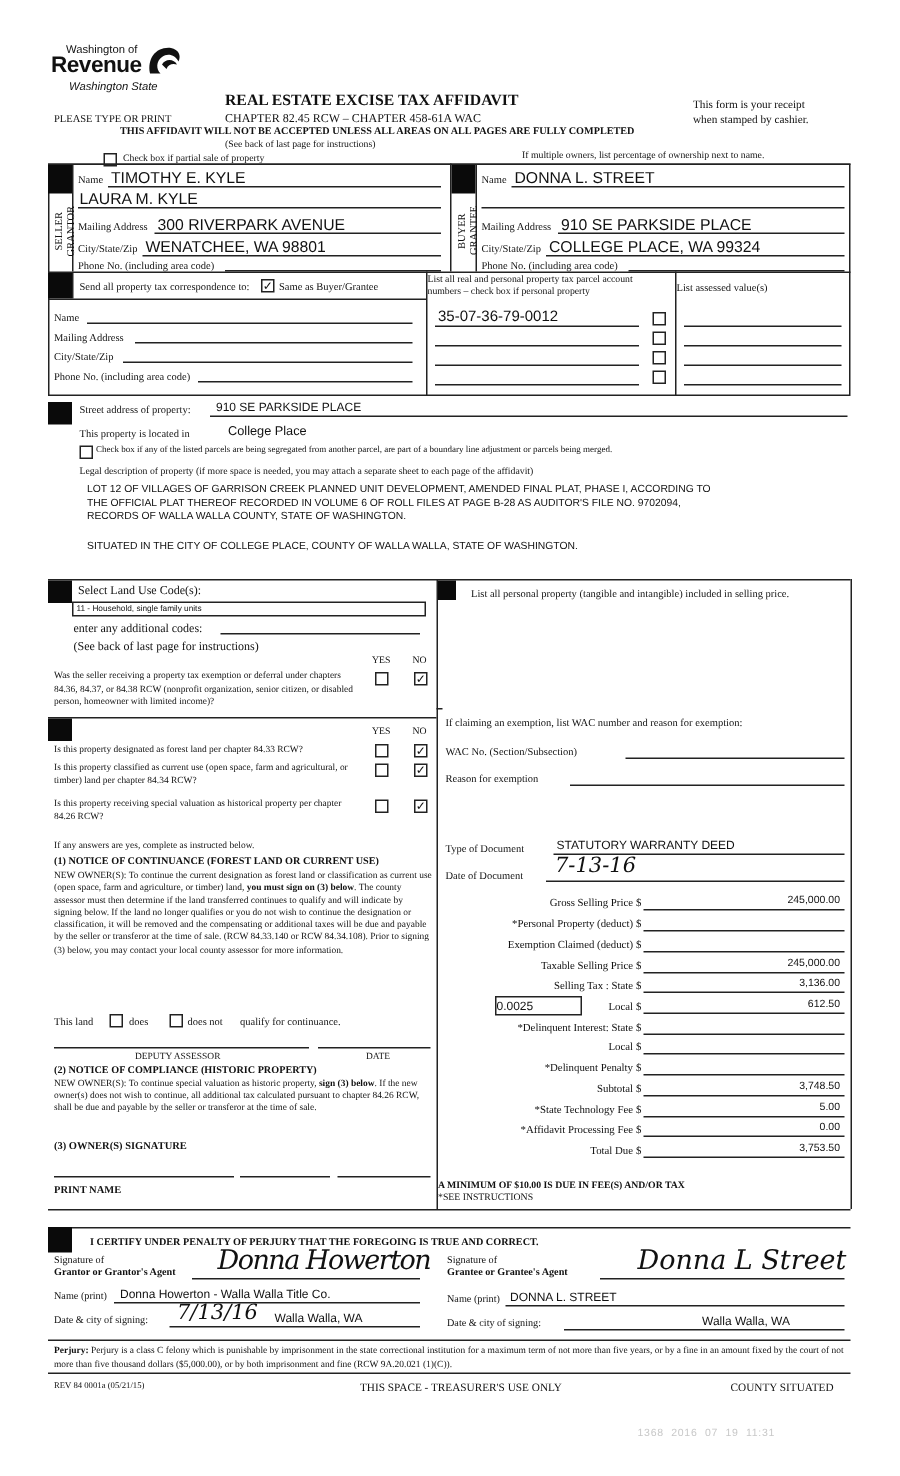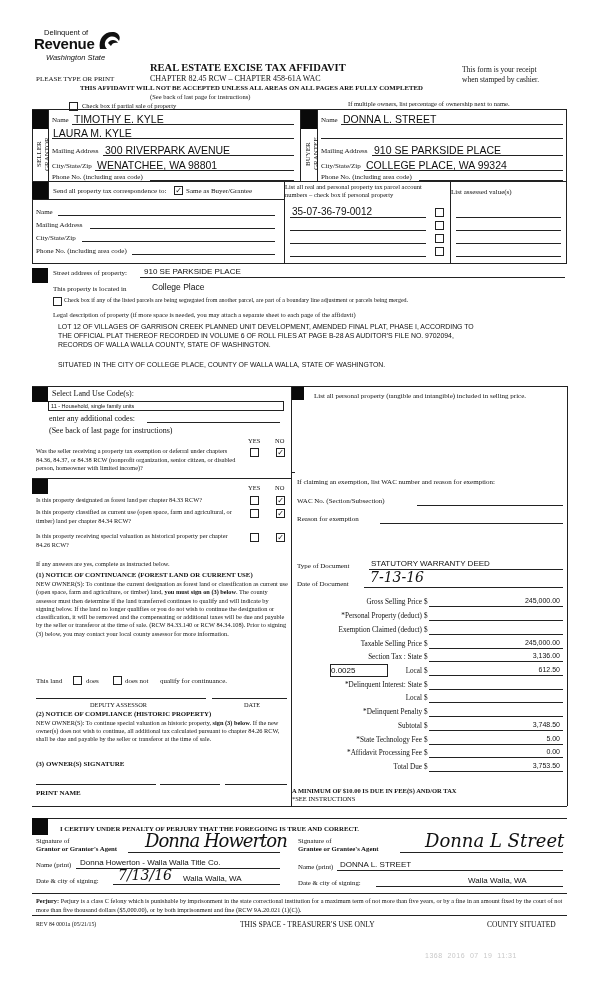--- a/index.html
+++ b/index.html
@@ -20,21 +20,21 @@
   .r { text-align: right; }
   .c { }
   .sig { font-family: "DejaVu Serif", serif; font-style: italic; font-size: 17px; color: #111; }
   .vert { position: absolute; writing-mode: vertical-rl; transform: rotate(180deg); font-size: 7px; line-height: 8px; text-align: center; }
   .para { font-size: 7.2px; line-height: 9.6px; }
 </style>
 </head>
 <body>
 
 <div class="abs" style="left:34px;top:26px;width:96px;height:40px;">
-  <div class="abs sans" style="left:10px;top:2px;font-size:7.5px;">Delinquent of</div>
+  <div class="abs sans" style="left:10px;top:2px;font-size:7.5px;">Washington of</div>
   <div class="abs sans bold" style="left:0px;top:9px;font-size:15px;letter-spacing:-0.3px;">Revenue</div>
   <div class="abs sans" style="left:12px;top:27px;font-size:7.5px;font-style:italic;">Washington State</div>
   <svg class="abs" style="left:62px;top:3px;" width="26" height="24" viewBox="0 0 26 24">
     <path d="M4 20 C2 10 8 2 18 3 C23 4 25 8 23 12 C21 8 16 6 12 9 C8 12 8 17 11 20 Z" fill="#111"></path>
     <path d="M12 14 C14 10 20 10 22 14 C19 13 16 14 15 17 Z" fill="#111"></path>
   </svg>
 </div>
 
 <div class="abs serif" style="left:36px;top:75px;font-size:7px;">PLEASE TYPE OR PRINT</div>
 <div class="abs serif bold c" style="left:150px;top:62px;width:300px;font-size:10.5px;">REAL ESTATE EXCISE TAX AFFIDAVIT</div>
@@ -225,21 +225,21 @@
 
   <div class="abs serif r" style="left:290px;top:626px;width:132px;font-size:7.2px;">Exemption Claimed (deduct)</div>
   <div class="abs serif" style="left:424px;top:626px;font-size:7.2px;">$</div>
   <div class="uline" style="left:429px;top:634px;width:134px;"></div>
 
   <div class="abs serif r" style="left:290px;top:640px;width:132px;font-size:7.2px;">Taxable Selling Price</div>
   <div class="abs serif" style="left:424px;top:640px;font-size:7.2px;">$</div>
   <div class="abs sans r" style="left:430px;top:639px;width:130px;font-size:7px;">245,000.00</div>
   <div class="uline" style="left:429px;top:648px;width:134px;"></div>
 
-  <div class="abs serif r" style="left:290px;top:653px;width:132px;font-size:7.2px;">Section Tax : State</div>
+  <div class="abs serif r" style="left:290px;top:653px;width:132px;font-size:7.2px;">Selling Tax : State</div>
   <div class="abs serif" style="left:424px;top:653px;font-size:7.2px;">$</div>
   <div class="abs sans r" style="left:430px;top:652px;width:130px;font-size:7px;">3,136.00</div>
   <div class="uline" style="left:429px;top:661px;width:134px;"></div>
 
   <div class="box sans c" style="left:330px;top:664px;width:58px;height:13px;font-size:8px;line-height:11px;"><span>0.0025</span></div>
   <div class="abs serif r" style="left:390px;top:667px;width:32px;font-size:7.2px;">Local</div>
   <div class="abs serif" style="left:424px;top:667px;font-size:7.2px;">$</div>
   <div class="abs sans r" style="left:430px;top:666px;width:130px;font-size:7px;">612.50</div>
   <div class="uline" style="left:429px;top:675px;width:134px;"></div>
 

